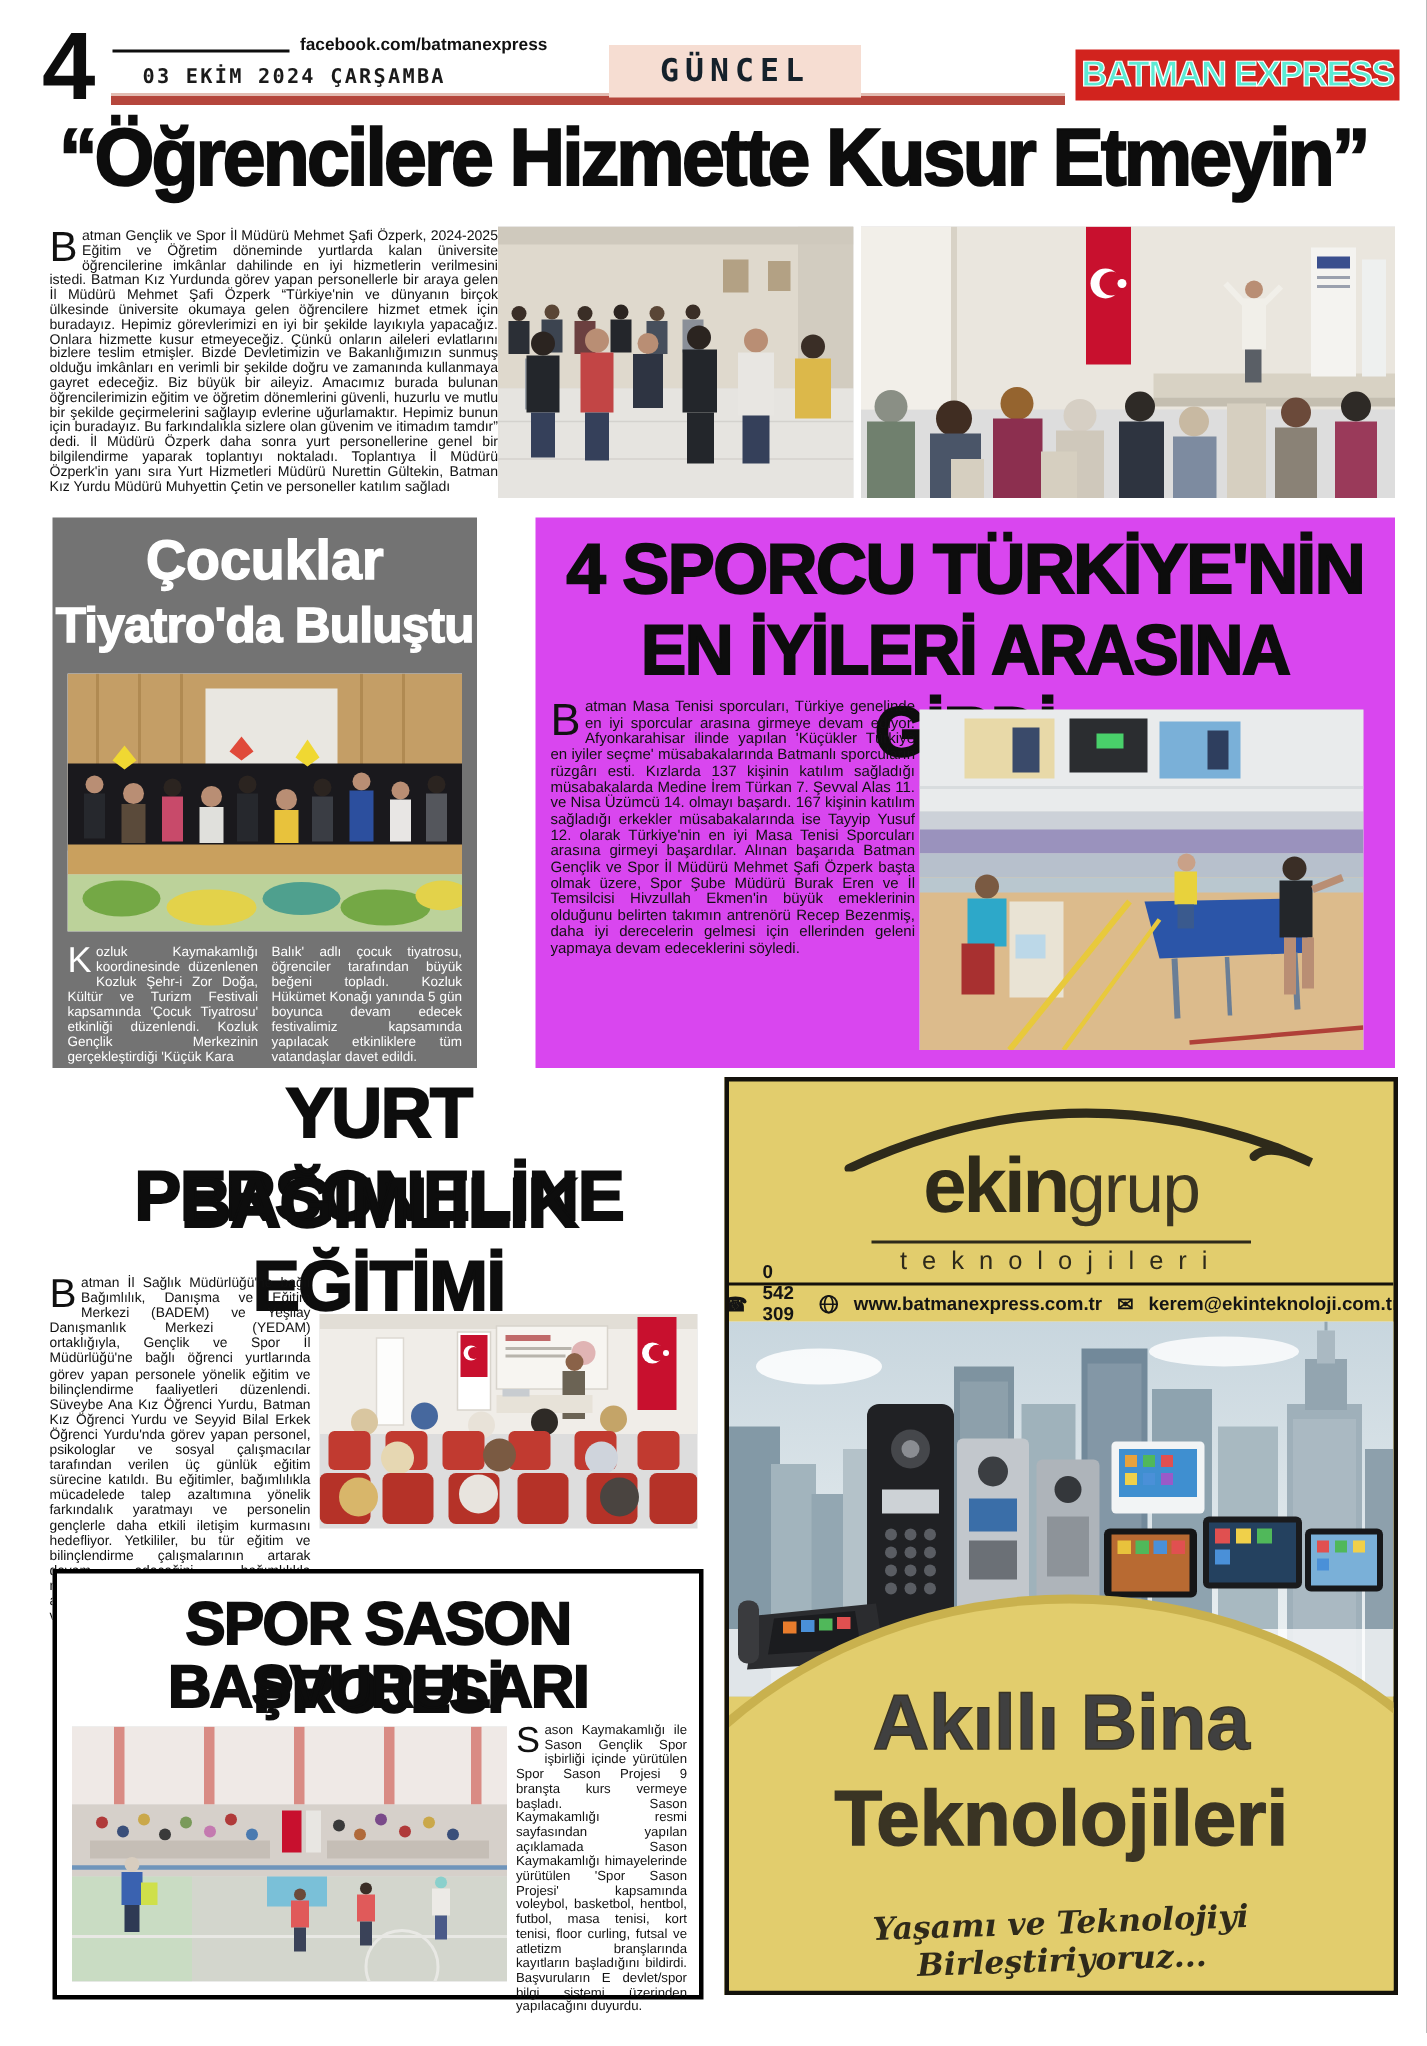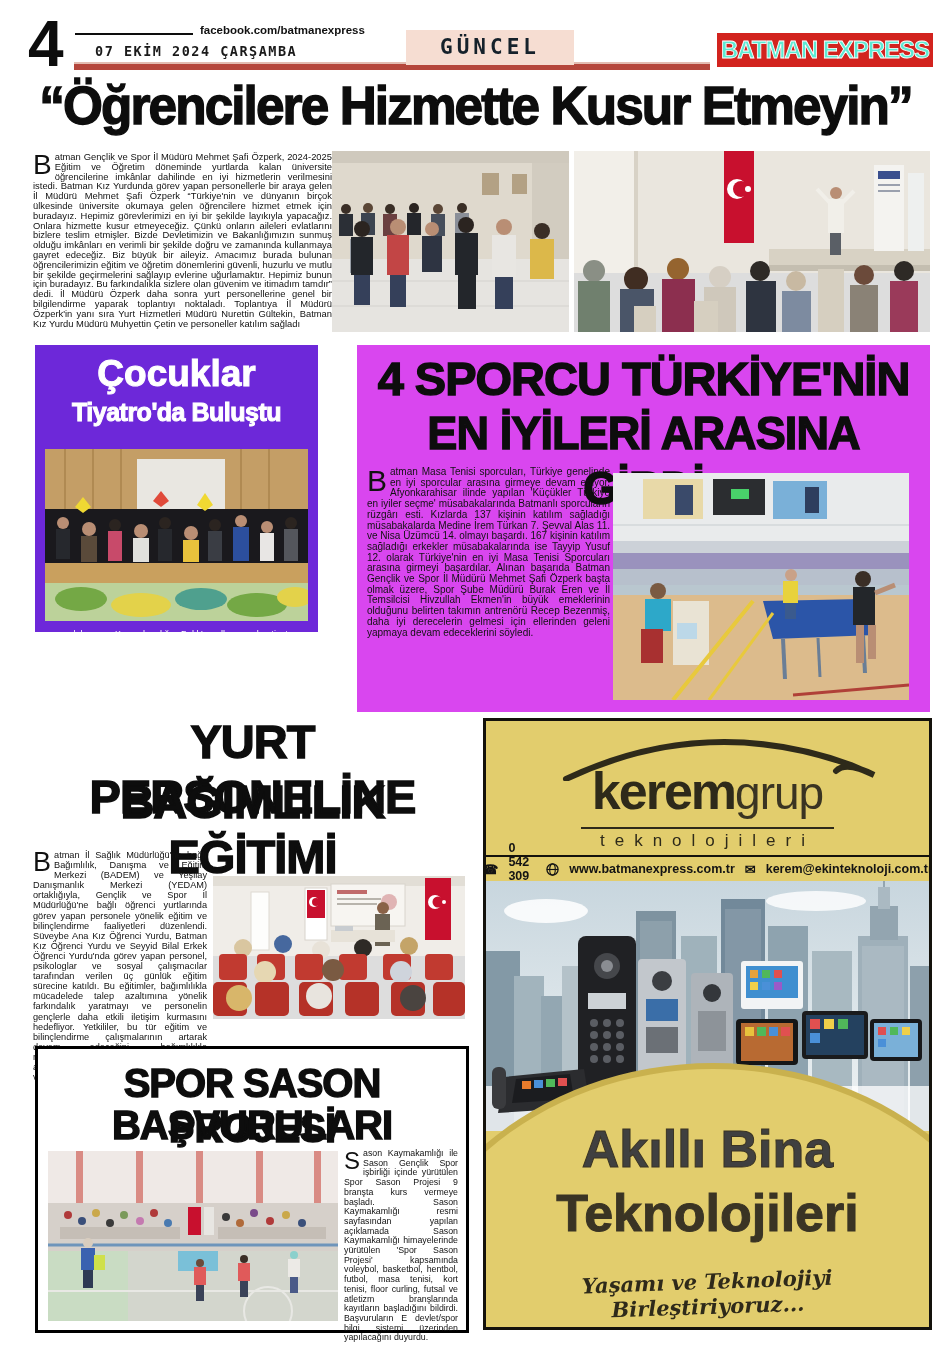--- a/index.html
+++ b/index.html
@@ -17,21 +17,21 @@
   .mono{font-family:"DejaVu Sans Mono",monospace;}
 </style>
 </head>
 <body>
 
 <div class="page">
 
   <div class="abs hd" style="left:28px;top:12px;font-size:64px;line-height:1;letter-spacing:-2px;">4</div>
   <div class="abs" style="left:75px;top:33px;width:118px;height:2px;background:#0d0d0d;"></div>
   <div class="abs" style="left:200px;top:24px;font-size:11.5px;font-weight:bold;">facebook.com/batmanexpress</div>
-  <div class="abs mono" style="left:95px;top:43px;font-size:13.5px;font-weight:bold;letter-spacing:1.5px;color:#1a1a1a;">07 EKİM 2024 ÇARŞAMBA</div>
+  <div class="abs mono" style="left:95px;top:43px;font-size:13.5px;font-weight:bold;letter-spacing:1.5px;color:#1a1a1a;">03 EKİM 2024 ÇARŞAMBA</div>
 
   <div class="abs" style="left:74px;top:62px;width:636px;height:6px;background:#b5463c;border-top:2px solid #e3bcb2;"></div>
 
   <div class="abs mono center" style="left:406px;top:30px;width:168px;height:35px;background:#f6ddd2;line-height:35px;">
     <span style="font-size:21px;font-weight:bold;letter-spacing:4px;color:#15212b;">GÜNCEL</span>
   </div>
 
   <div class="abs center" style="left:717px;top:33px;width:216px;height:34px;background:#d2231e;line-height:34px;">
     <span style="color:#5eead4;font-weight:bold;font-size:24px;letter-spacing:-1px;-webkit-text-stroke:0.8px #fff;">BATMAN EXPRESS</span>
   </div>
@@ -130,23 +130,23 @@
         <circle cx="290" cy="124" r="10" fill="#6b4a3a"></circle>
           <rect x="276" y="134" width="28" height="47" fill="#8a8276"></rect>
         <circle cx="330" cy="120" r="10" fill="#2e2a26"></circle>
           <rect x="316" y="130" width="28" height="51" fill="#9a3a5a"></rect>
         <rect x="120" y="150" width="24" height="31" fill="#d6cfc0"></rect>
         <rect x="60" y="155" width="22" height="26" fill="#d6cfc0"></rect>
       </g>
     </svg>
   </div>
 
-  <div class="abs" style="left:35px;top:345px;width:283px;height:287px;background:#6d28d9;color:#fff;">
+  <div class="abs" style="left:35px;top:345px;width:283px;height:367px;background:#737373;color:#fff;">
     <div class="abs hd center stroke-w" style="left:0;top:8px;width:283px;font-size:37px;color:#fff;">Çocuklar</div>
-    <div class="abs hd center stroke-w" style="left:0;top:53px;width:283px;font-size:25px;color:#fff;letter-spacing:-0.5px;">Tiyatro'da Buluştu</div>
+    <div class="abs hd center stroke-w" style="left:0;top:53px;width:283px;font-size:33px;color:#fff;letter-spacing:-0.5px;">Tiyatro'da Buluştu</div>
 
     <div class="ph" style="left:10px;top:104px;width:263px;height:172px;">
       <svg viewBox="0 0 263 172" preserveAspectRatio="none">
         <rect x="0" y="0" width="263" height="90" fill="#c49e66"></rect>
         <line x1="20" y1="0" x2="20" y2="62" stroke="#b08a52" stroke-width="2"></line>
         <line x1="48" y1="0" x2="48" y2="62" stroke="#b08a52" stroke-width="2"></line>
         <line x1="76" y1="0" x2="76" y2="62" stroke="#b08a52" stroke-width="2"></line>
         <line x1="196" y1="0" x2="196" y2="62" stroke="#b08a52" stroke-width="2"></line>
         <line x1="224" y1="0" x2="224" y2="62" stroke="#b08a52" stroke-width="2"></line>
         <rect x="92" y="10" width="88" height="58" fill="#e9e7e1"></rect>
@@ -361,21 +361,21 @@
       <span class="dc" style="font-size:24px;line-height:21px;">S</span><span>ason Kaymakamlığı ile Sason Gençlik Spor işbirliği içinde yürütülen Spor Sason Projesi 9 branşta kurs vermeye başladı. Sason Kaymakamlığı resmi sayfasından yapılan açıklamada Sason Kaymakamlığı himayelerinde yürütülen 'Spor Sason Projesi' kapsamında voleybol, basketbol, hentbol, futbol, masa tenisi, kort tenisi, floor curling, futsal ve atletizm branşlarında kayıtların başladığını bildirdi. Başvuruların E devlet/spor bilgi sistemi üzerinden yapılacağını duyurdu.</span>
     </div>
   </div>
 
   <div class="abs" style="left:483px;top:718px;width:443px;height:606px;border:3px solid #14120c;background:#e2cd6d;overflow:hidden;">
 
     <svg class="abs" style="left:60px;top:10px;width:330px;height:50px;" viewBox="0 0 330 50">
       <path d="M 20 48 Q 160 -18 305 34 L 328 44 Q 300 30 290 40" fill="none" stroke="#2e2a1a" stroke-width="6" stroke-linecap="round"></path>
     </svg>
     <div class="abs center" style="left:0;top:40px;width:443px;">
-      <span style="font-size:52px;font-weight:bold;color:#2e2a1a;letter-spacing:-2px;">kerem</span><span style="font-size:46px;font-weight:normal;color:#3a3422;letter-spacing:-1px;">grup</span>
+      <span style="font-size:52px;font-weight:bold;color:#2e2a1a;letter-spacing:-2px;">ekin</span><span style="font-size:46px;font-weight:normal;color:#3a3422;letter-spacing:-1px;">grup</span>
     </div>
     <div class="abs" style="left:95px;top:106px;width:253px;height:2px;background:#2e2a1a;"></div>
     <div class="abs center" style="left:0;top:110px;width:443px;font-size:17px;letter-spacing:10px;color:#2e2a1a;">teknolojileri</div>
 
     <div class="abs" style="left:0;top:134px;width:443px;height:2px;background:#14120c;"></div>
     <div class="abs" style="left:0;top:136px;width:443px;height:24px;display:flex;align-items:center;justify-content:center;gap:10px;font-size:12.5px;font-weight:bold;color:#141414;">
       <span style="font-size:13px;">☎</span>
       <span>0 542 309 7272</span>
       <svg width="13" height="13" viewBox="0 0 14 14" style="flex:none;">
         <circle cx="7" cy="7" r="6" fill="none" stroke="#141414" stroke-width="1.4"></circle>

